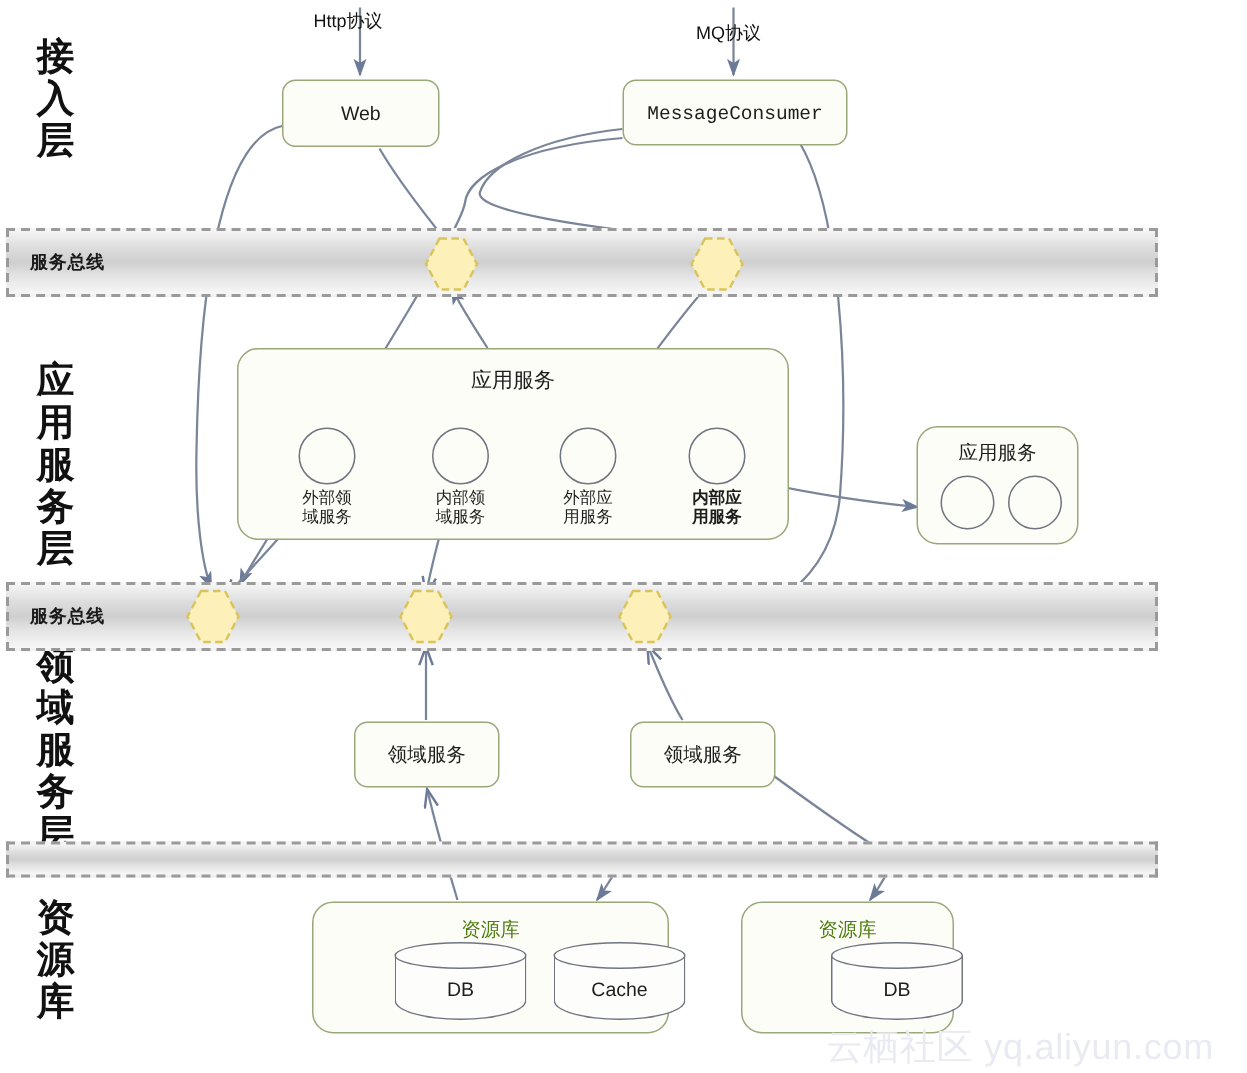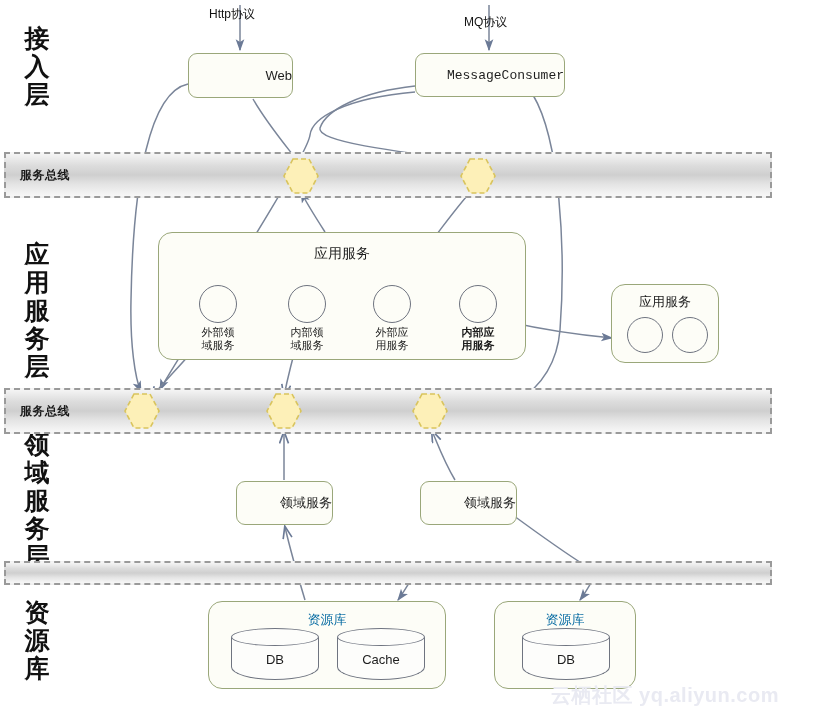--- a/index.html
+++ b/index.html
@@ -64,21 +64,21 @@
 
   
   .node {
     position: absolute;
     box-sizing: border-box;
     border: 1.5px solid #9aa77a;
     border-radius: 9px;
     background: #fdfdf7;
     display: flex;
     align-items: center;
-    justify-content: flex-end;
+    justify-content: center;
     font-size: 13px;
     color: #1d1d1d;
   }
 
   
   .appbox {
     position: absolute;
     box-sizing: border-box;
     border: 1.5px solid #9aa77a;
     border-radius: 14px;
@@ -136,26 +136,27 @@
   }
 
   
   .repo-title {
     position: absolute;
     top: 9px;
     left: 0;
     width: 100%;
     text-align: center;
     font-size: 13px;
-    color: #0369a1;
+    color: #4d7c0f;
   }
   .cyl {
     position: absolute;
     width: 88px;
     height: 52px;
+    margin-left: 32px;
   }
   .cyl .body {
     position: absolute;
     left: 0;
     top: 9px;
     width: 88px;
     height: 43px;
     box-sizing: border-box;
     border: 1.4px solid #6f7480;
     border-top: none;
@@ -195,25 +196,24 @@
   .edge-label {
     position: absolute;
     font-size: 12px;
     color: #111111;
     white-space: nowrap;
   }
 
   
   .watermark {
     position: absolute;
-    font-size: 20px;
+    font-size: 24px;
     color: #e9eaf2;
     white-space: nowrap;
     letter-spacing: 0.5px;
-    font-weight: bold;
   }
 </style>
 </head>
 <body>
 
 <div id="stage">
 
   <svg id="wires" viewBox="0 0 831 715" xmlns="http://www.w3.org/2000/svg">
     <defs>
       <marker id="ah" markerWidth="9" markerHeight="9" refX="7.2" refY="3.2" orient="auto" markerUnits="strokeWidth">

